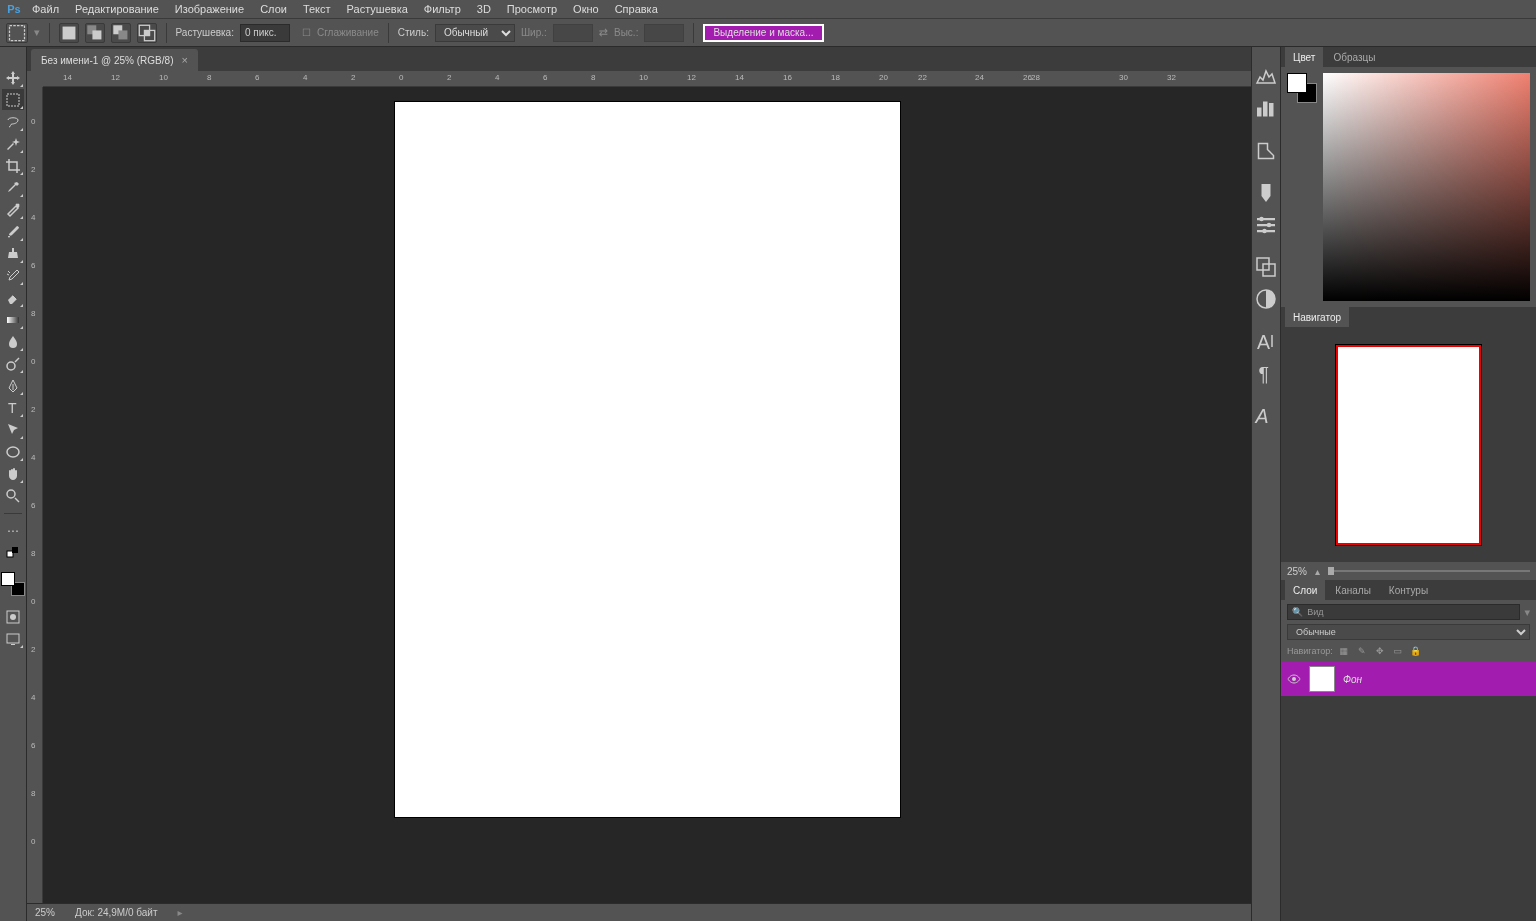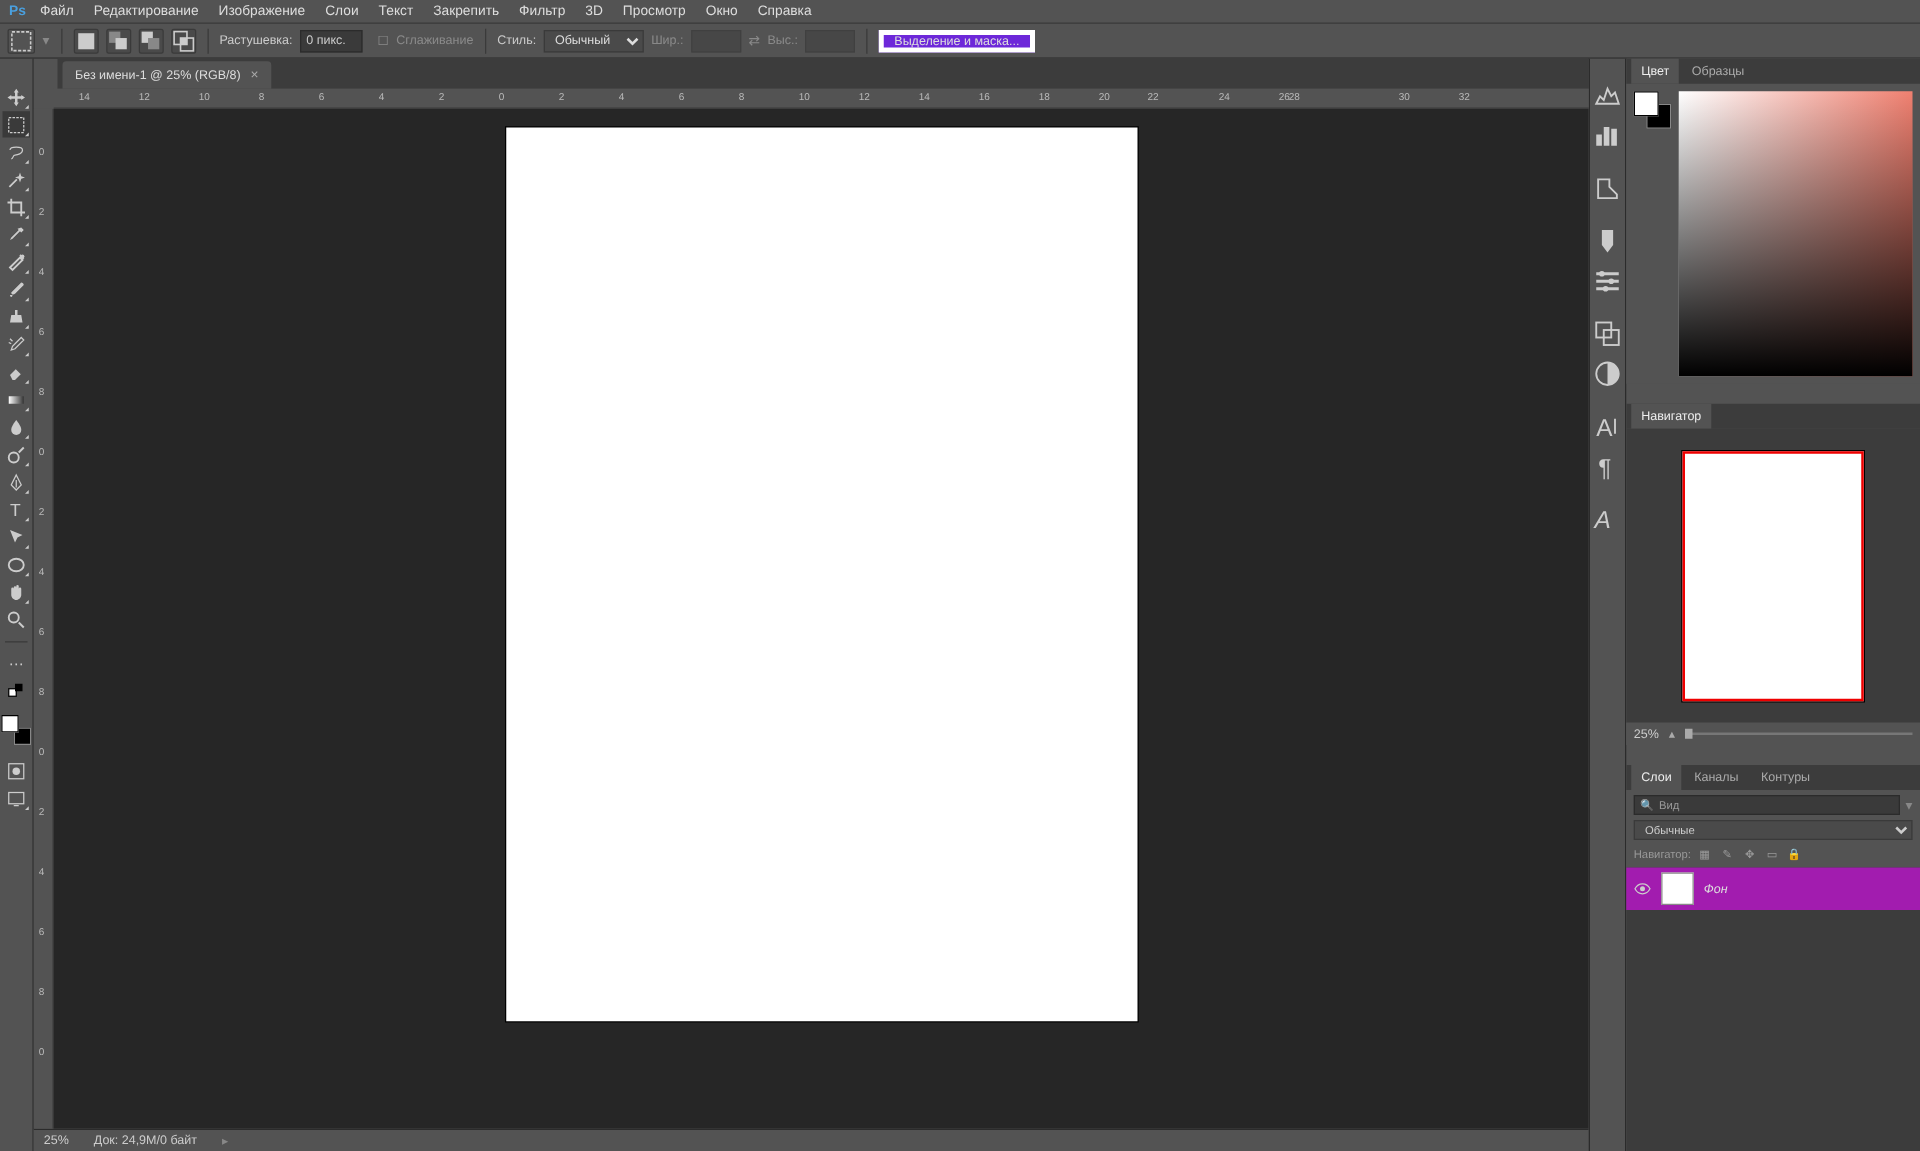--- a/index.html
+++ b/index.html
@@ -11,56 +11,56 @@
 .menu-item { padding: 2px 8px; color: #ddd; font-size: 11px; cursor: default; }
 
 
 .options-bar { height: 29px; background: #535353; border-top: 1px solid #3a3a3a; border-bottom: 1px solid #2b2b2b; display: flex; align-items: center; padding: 0 6px; gap: 6px; }
 .tool-indicator { width: 22px; height: 20px; display:flex;align-items:center;justify-content:center;border:1px solid #3a3a3a;border-radius:2px; }
 .divider-v { width: 1px; height: 20px; background: #3a3a3a; margin: 0 3px; }
 .opt-icon { width: 20px; height: 20px; display:flex; align-items:center; justify-content:center; border:1px solid #3a3a3a; border-radius:2px; background:#4a4a4a; cursor:pointer; }
 .opt-label { font-size: 10px; color: #ccc; }
 .opt-input { width: 50px; height: 18px; background: #3a3a3a; border: 1px solid #2b2b2b; color: #ccc; font-size:10px; padding:0 4px; }
 .opt-select { height: 18px; background:#4a4a4a; border:1px solid #3a3a3a; color:#ddd; font-size:10px; padding:0 4px; width:80px; }
-.opt-btn { height:18px; background:#6d28d9; border:4px solid #ffffff; color:#ddd; font-size:10px; padding:0 8px; cursor:pointer; }
+.opt-btn { height:18px; background:#a21caf; border:2px solid #ffffff; color:#ddd; font-size:10px; padding:0 8px; cursor:pointer; }
 .disabled { opacity:.45; }
 
 
 .workspace { position:absolute; top:47px; bottom:0; left:0; right:0; display:flex; }
 .tool-panel { width:27px; background:#535353; border-right:1px solid #2b2b2b; display:flex; flex-direction:column; align-items:center; padding-top:20px; }
 .tool-btn { width:22px; height:21px; display:flex;align-items:center;justify-content:center;cursor:pointer; position:relative;margin-bottom:1px; }
 .tool-btn.active { background:#3a3a3a; }
 .tool-btn svg { width:16px; height:16px; }
 .tool-dots { position:absolute; bottom:1px; right:1px; width:0;height:0;border-left:3px solid transparent;border-bottom:3px solid #ccc; }
 .color-swatches { margin-top:8px; position:relative; width:24px; height:24px; }
 .fg-color{position:absolute;top:0;left:0;width:14px;height:14px;background:#fff;border:1px solid #000;}
 .bg-color{position:absolute;bottom:0;right:0;width:14px;height:14px;background:#000;border:1px solid #888;}
 
 
 .doc-area { flex:1; display:flex; flex-direction:column; background:#535353; }
-.doc-tabs { height:24px; background:#3c3c3c; display:flex; align-items:flex-end; padding-left:4px;margin-left:19px; }
+.doc-tabs { height:24px; background:#3c3c3c; display:flex; align-items:flex-end; padding-left:4px; }
 .doc-tab { height:22px; background:#535353; padding:0 10px; display:flex;align-items:center; font-size:10px; color:#ddd; border-top-left-radius:3px; border-top-right-radius:3px; gap:8px;}
 .tab-close{color:#aaa;font-size:11px;cursor:pointer;}
 .ruler-h { height:16px; background:#535353; position:relative; margin-left:16px; overflow:hidden; border-bottom:1px solid #3a3a3a;}
 .canvas-row{flex:1;display:flex;overflow:hidden;}
 .ruler-v{width:16px;background:#535353;position:relative;border-right:1px solid #3a3a3a;}
 .canvas-viewport{flex:1;background:#262626;display:flex;align-items:flex-start;justify-content:center;overflow:hidden;padding-top:15px; position:relative;}
 .canvas{background:#fff;width:505px;height:715px;box-shadow:0 0 0 1px #000;}
 .ruler-tick{position:absolute;font-size:8px;color:#bbb;}
 .ruler-tick.h{top:2px;}
 .ruler-tick.v{left:4px;writing-mode:horizontal-tb;}
 .status-bar{height:18px;background:#535353;border-top:1px solid #2b2b2b;display:flex;align-items:center;font-size:10px;color:#ccc;padding:0 8px;gap:20px;}
 
 
 .icon-strip{width:29px;background:#535353;border-left:1px solid #2b2b2b;display:flex;flex-direction:column;align-items:center;padding-top:18px;gap:2px;}
 .strip-btn{width:24px;height:24px;display:flex;align-items:center;justify-content:center;cursor:pointer;border-radius:2px;margin-bottom:6px;}
 .strip-gap{height:8px;}
 
 
-.right-panels{width:236px;background:#535353;border-left:1px solid #2b2b2b;display:flex;flex-direction:column;gap:16px;}
+.right-panels{width:256px;background:#535353;border-left:1px solid #2b2b2b;display:flex;flex-direction:column;}
 .panel{background:#535353;}
 .panel-tabs{height:20px;display:flex;align-items:center;background:#3c3c3c;padding-left:4px;gap:2px;}
 .panel-tab{height:20px;padding:0 8px;font-size:10px;color:#aaa;display:flex;align-items:center;cursor:pointer;}
 .panel-tab.active{background:#535353;color:#eee;}
 .color-panel-body{height:240px;position:relative;display:flex;padding:6px;gap:6px;}
 .mini-swatch{position:relative;width:30px;height:30px;flex-shrink:0;}
 .mini-fg{position:absolute;top:0;left:0;width:20px;height:20px;background:#fff;border:1px solid #000;}
 .mini-bg{position:absolute;bottom:0;right:0;width:20px;height:20px;background:#000;border:1px solid #888;}
 .color-picker{flex:1;position:relative;background:linear-gradient(to bottom, rgba(0,0,0,0), #000), linear-gradient(to right, #fff, #f08070);}
 .nav-body{height:235px;background:#3c3c3c;position:relative;display:flex;align-items:center;justify-content:center;}
@@ -81,21 +81,21 @@
 </head>
 <body>
 
 <div class="menubar">
   <div class="ps-logo">Ps</div>
   <div class="menu-item">Файл</div>
   <div class="menu-item">Редактирование</div>
   <div class="menu-item">Изображение</div>
   <div class="menu-item">Слои</div>
   <div class="menu-item">Текст</div>
-  <div class="menu-item">Закрепить</div>
+  <div class="menu-item">Растушевка</div>
   <div class="menu-item">Фильтр</div>
   <div class="menu-item">3D</div>
   <div class="menu-item">Просмотр</div>
   <div class="menu-item">Окно</div>
   <div class="menu-item">Справка</div>
 </div>
 
 <div class="options-bar">
   <div class="tool-indicator">
     <svg viewBox="0 0 16 16">

